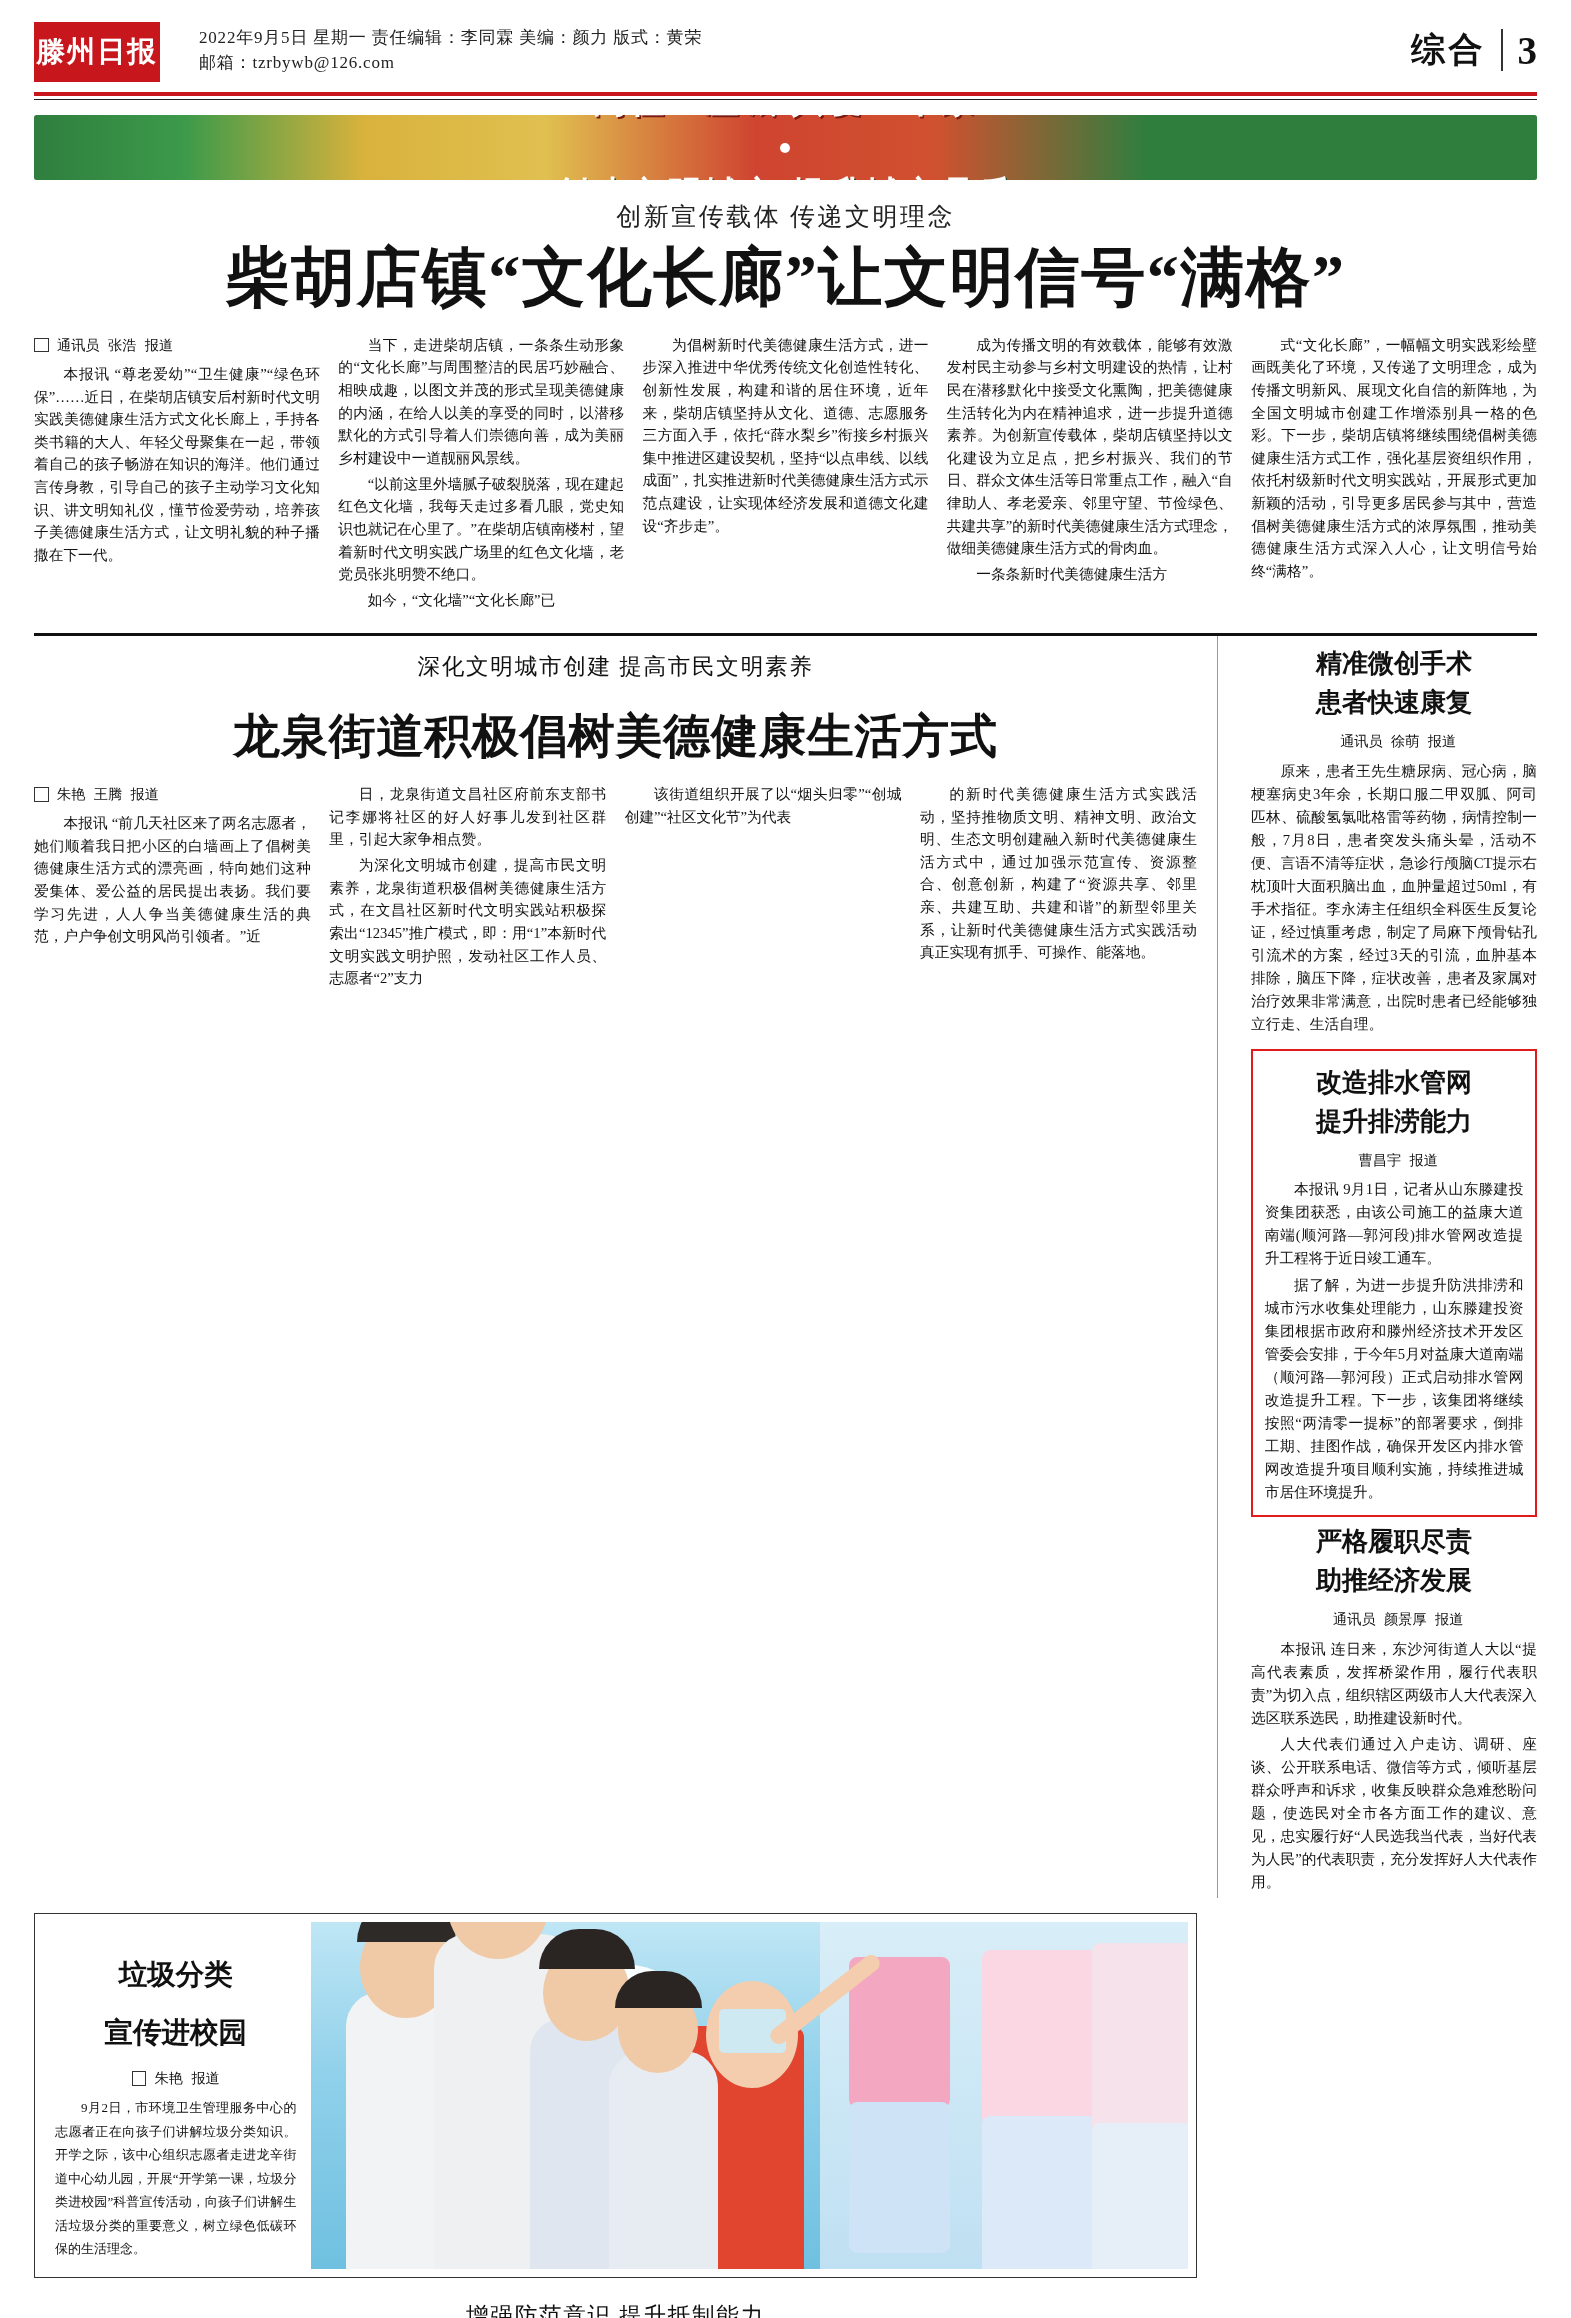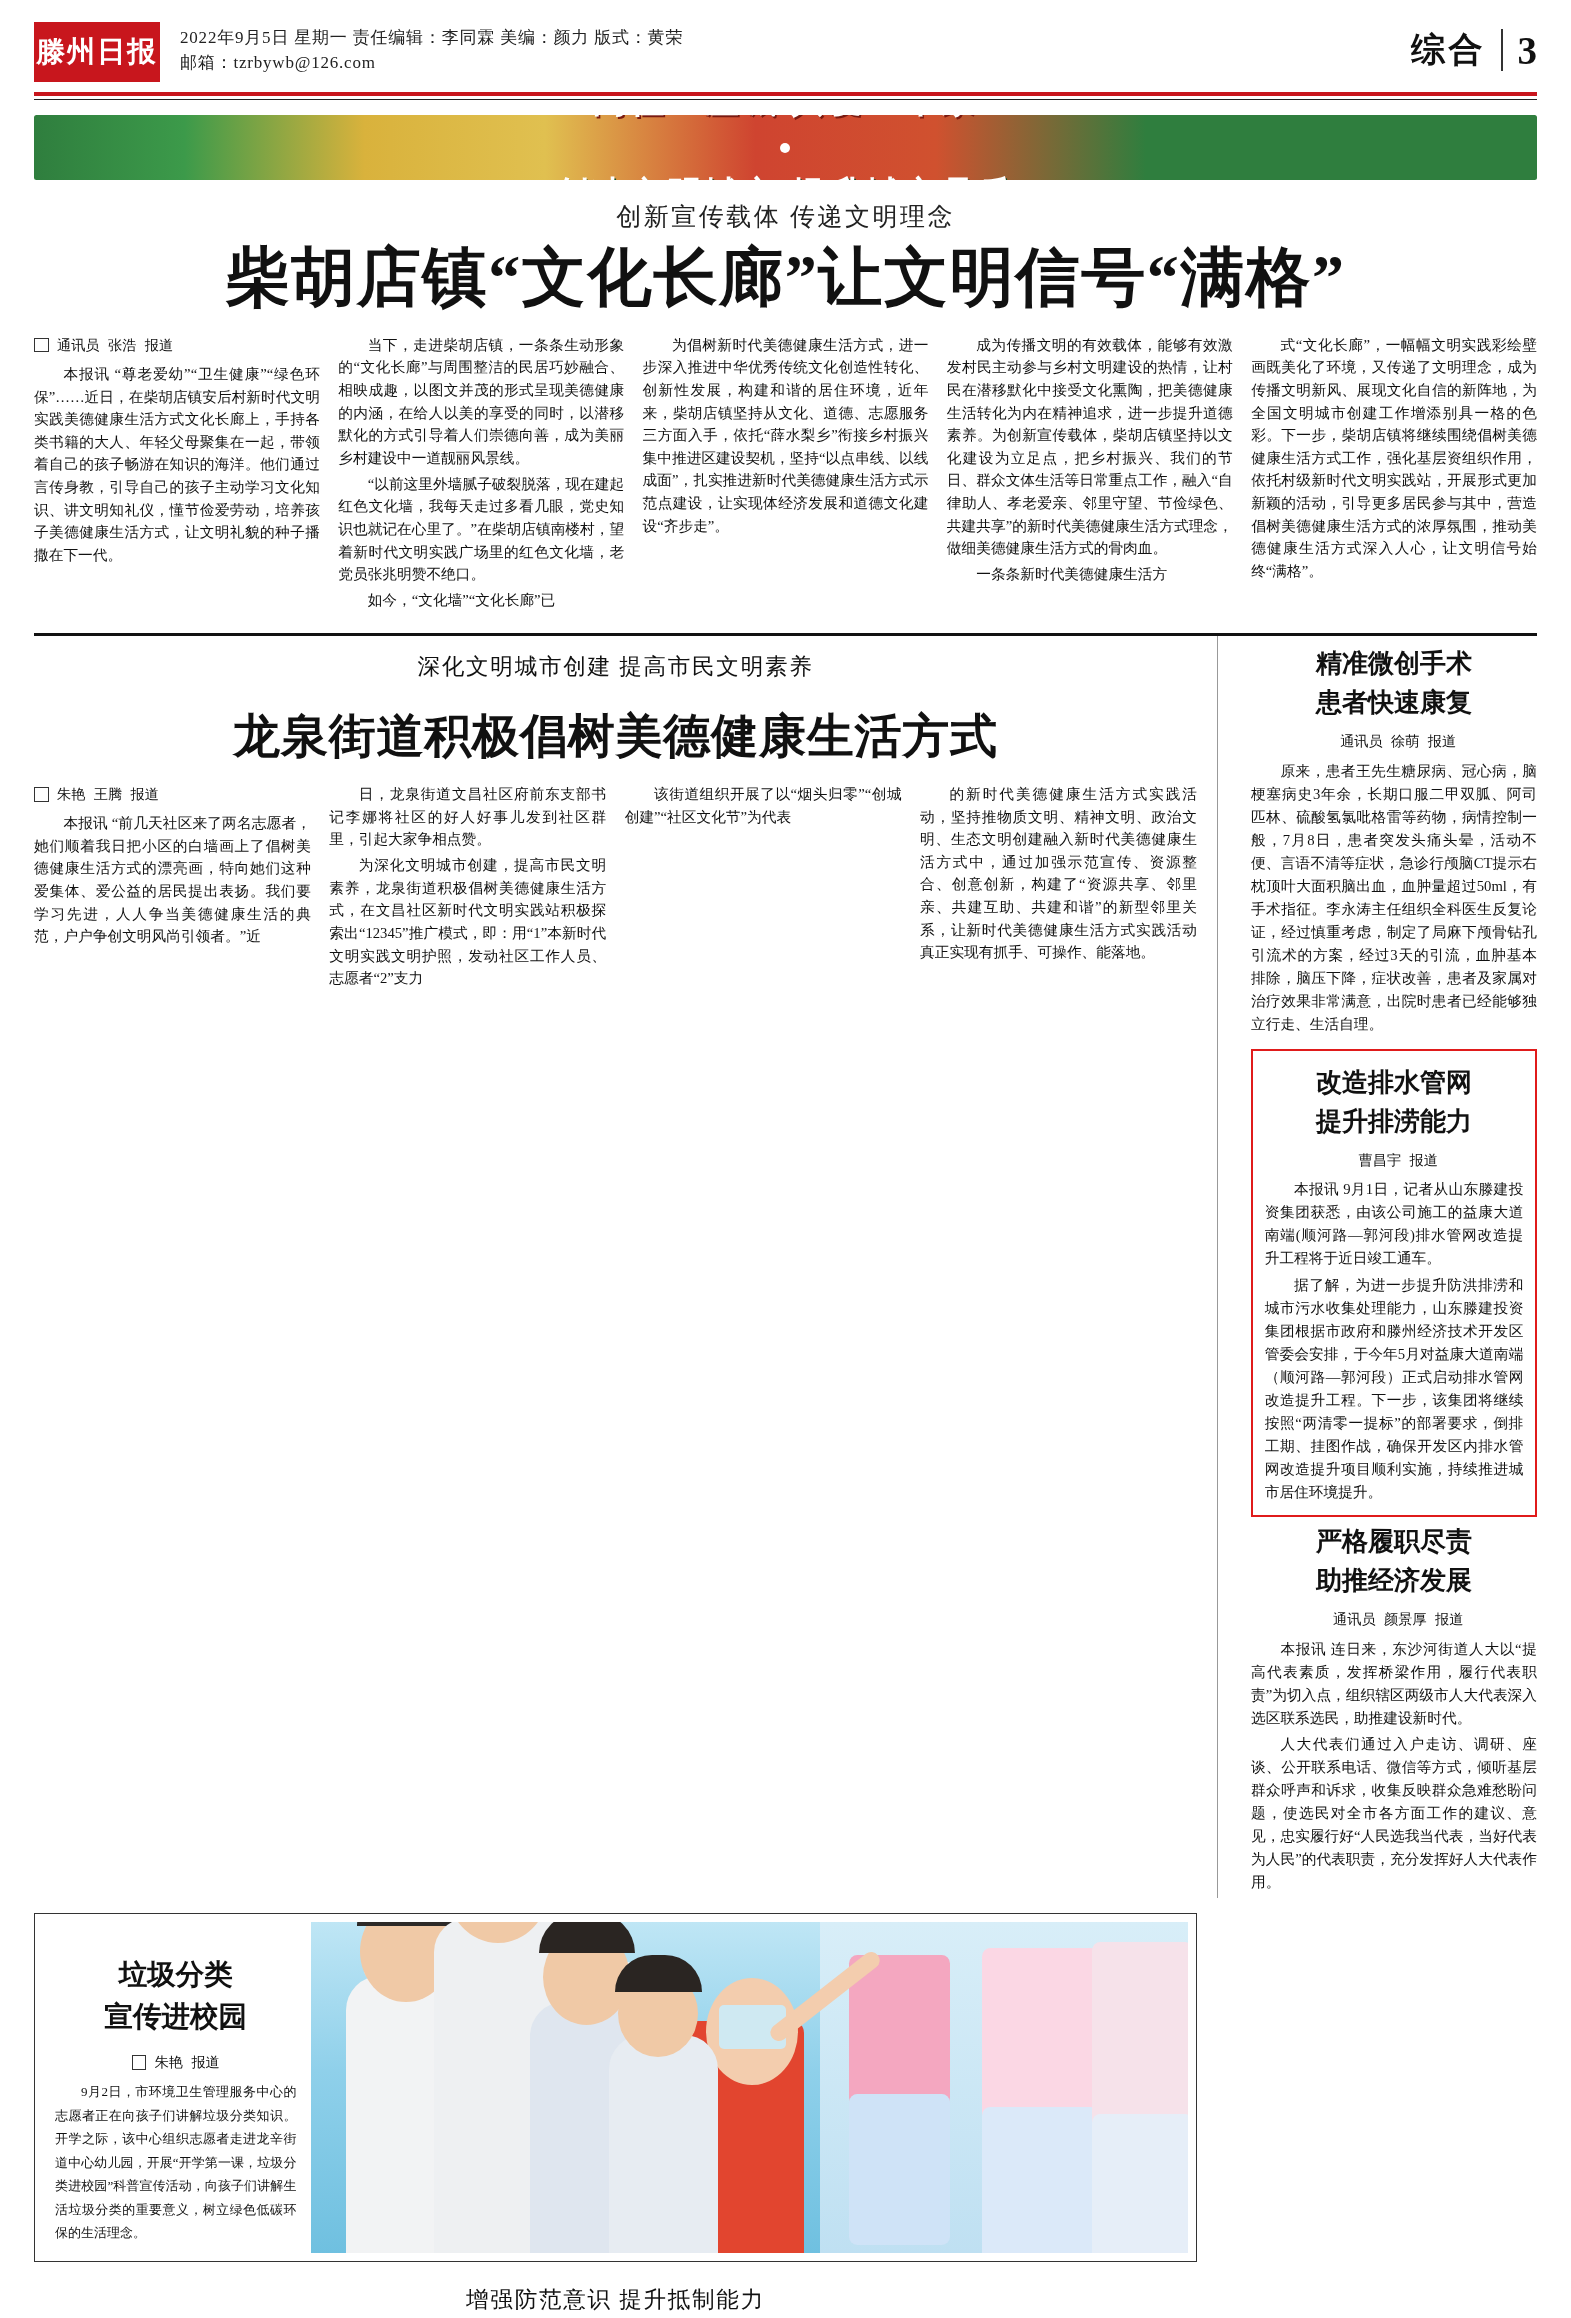--- a/index.html
+++ b/index.html
@@ -3,21 +3,21 @@
 <meta charset="utf-8">
 <style>
   html,body{margin:0;padding:0;background:#fff;}
   body{width:1571px;height:2319px;font-family:"Liberation Serif",serif;color:#111;position:relative;overflow:hidden;}
   .page{width:1571px;height:2319px;position:relative;padding:0;box-sizing:border-box;}
 
   
   .masthead{display:flex;align-items:flex-start;padding:22px 34px 5px 34px;box-sizing:border-box;}
   .logo{width:126px;height:60px;background:#c8161d;color:#fff;display:flex;align-items:center;justify-content:center;font-family:"Liberation Serif",serif;font-weight:bold;font-size:28.5px;letter-spacing:1.7px;flex:0 0 auto;}
   .mast-mid{margin-left:20px;padding-top:3.4px;flex:1 1 auto;}
-  .mast-line{font-size:17px;color:#222;letter-spacing:0.8px;line-height:25px;white-space:nowrap;}
+  .mast-line{font-size:17px;color:#222;letter-spacing:0.8px;line-height:25px;white-space:nowrap;margin-left:19px;}
   .mast-right{display:flex;align-items:center;gap:15px;padding-top:5px;}
   .mast-sec{font-size:34px;font-weight:bold;letter-spacing:3.4px;}
   .mast-div{width:1.7px;height:42px;background:#333;}
   .mast-page{font-size:39px;font-weight:bold;}
   .rule-red{height:4.2px;background:#c8161d;margin:5px 34px 0 34px;}
   .rule-thin{height:1.7px;background:#222;margin:2.5px 34px 0 34px;}
 
   
   .banner{margin:15px 34px 0 34px;height:65px;border-radius:2.5px;
     background:linear-gradient(90deg,#2f7e3e 0%,#3c9a4a 10%,#d9b23c 22%,#e0c050 34%,#cf4430 48%,#d0512f 60%,#2f7e3e 74%,#2f7e3e 100%);
@@ -205,21 +205,21 @@
           <p>本报讯  连日来，东沙河街道人大以“提高代表素质，发挥桥梁作用，履行代表职责”为切入点，组织辖区两级市人大代表深入选区联系选民，助推建设新时代。</p>
           <p>人大代表们通过入户走访、调研、座谈、公开联系电话、微信等方式，倾听基层群众呼声和诉求，收集反映群众急难愁盼问题，使选民对全市各方面工作的建议、意见，忠实履行好“人民选我当代表，当好代表为人民”的代表职责，充分发挥好人大代表作用。</p>
         </div>
       </div>
     </div>
 
     <div class="photo-sec">
       <div class="photo-block">
         <div class="photo-cap">
           <h3>垃圾分类</h3>
-          <h3 style="margin-top:0">宣传进校园</h3>
+          <h3 style="margin-top:16px">宣传进校园</h3>
           <div class="byline">
             <span class="box"></span>
             <span>朱艳</span>
             <span>报道</span>
           </div>
           <p>9月2日，市环境卫生管理服务中心的志愿者正在向孩子们讲解垃圾分类知识。开学之际，该中心组织志愿者走进龙辛街道中心幼儿园，开展“开学第一课，垃圾分类进校园”科普宣传活动，向孩子们讲解生活垃圾分类的重要意义，树立绿色低碳环保的生活理念。</p>
         </div>
         <div class="photo-img">
           <div class="sky"></div>
           <div class="cloud" style="left:6%;top:8%;width:117px;height:44px;"></div>

